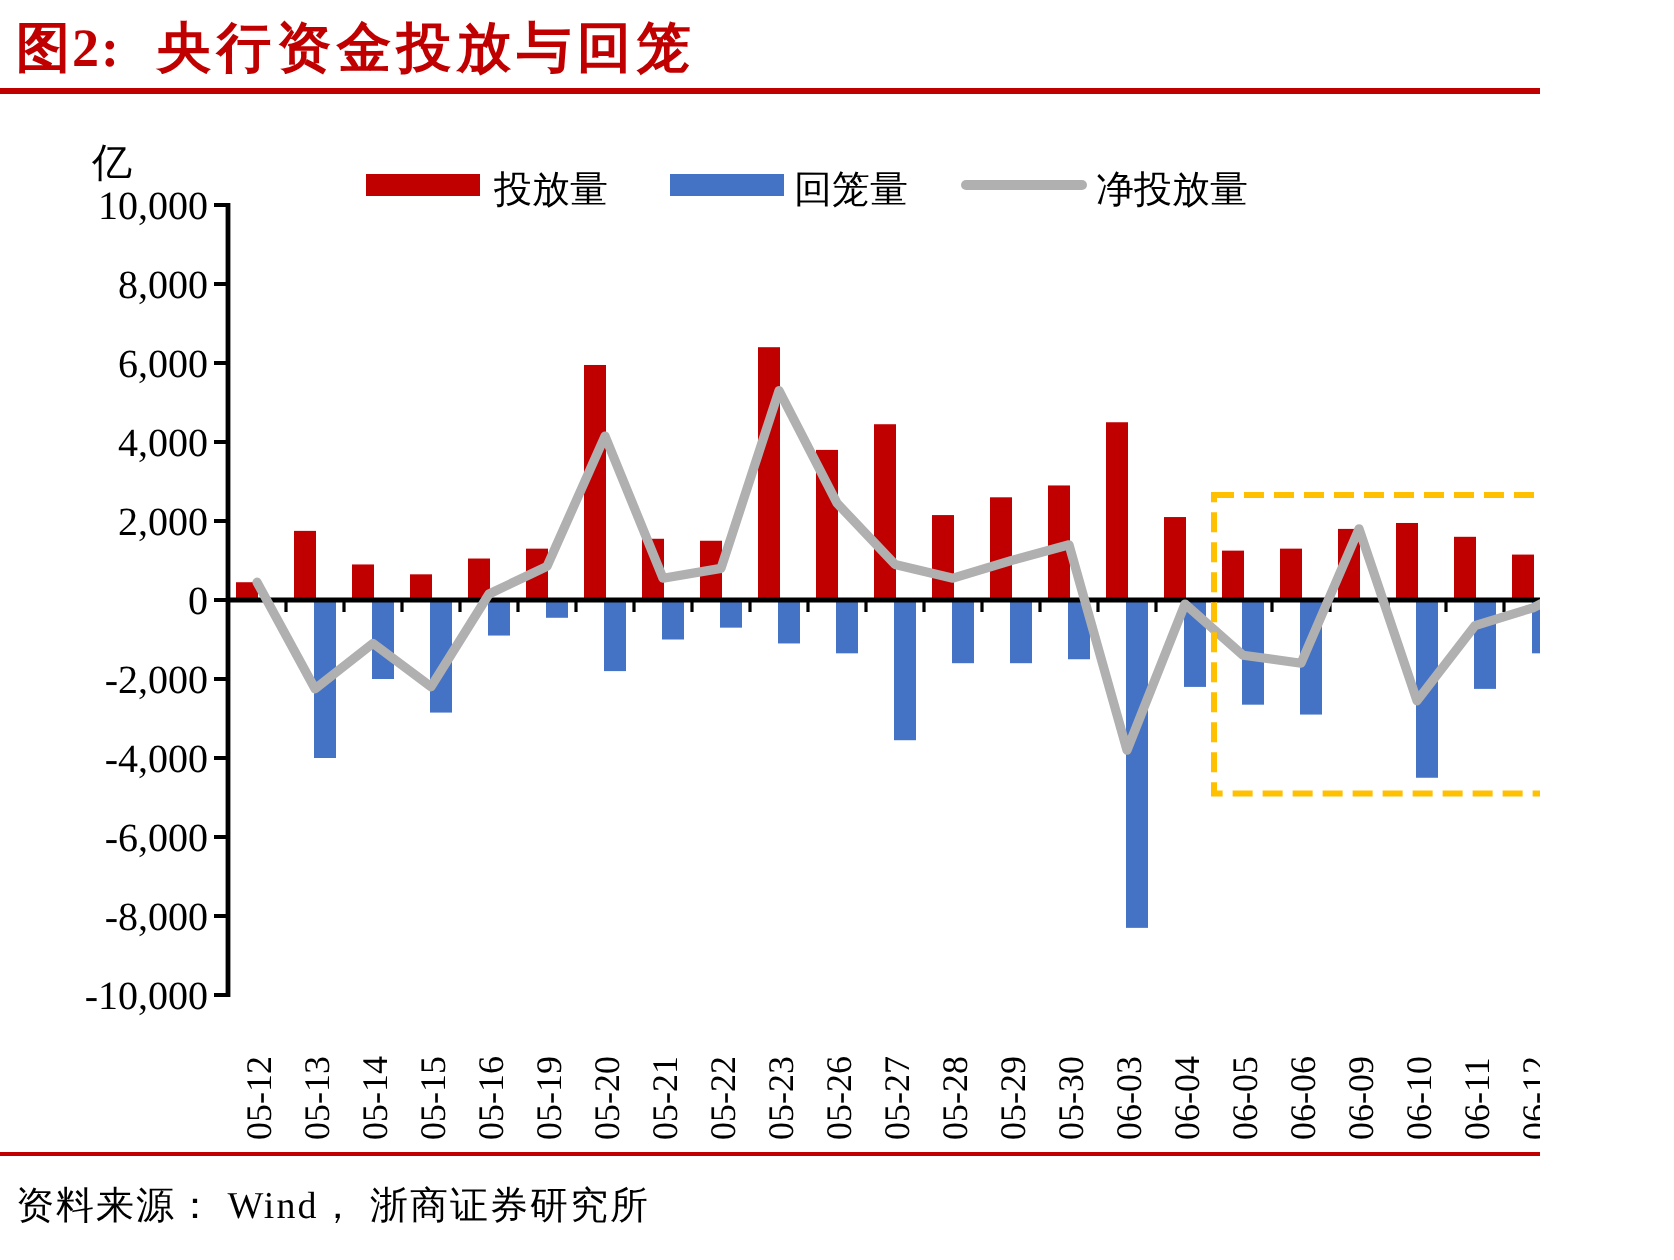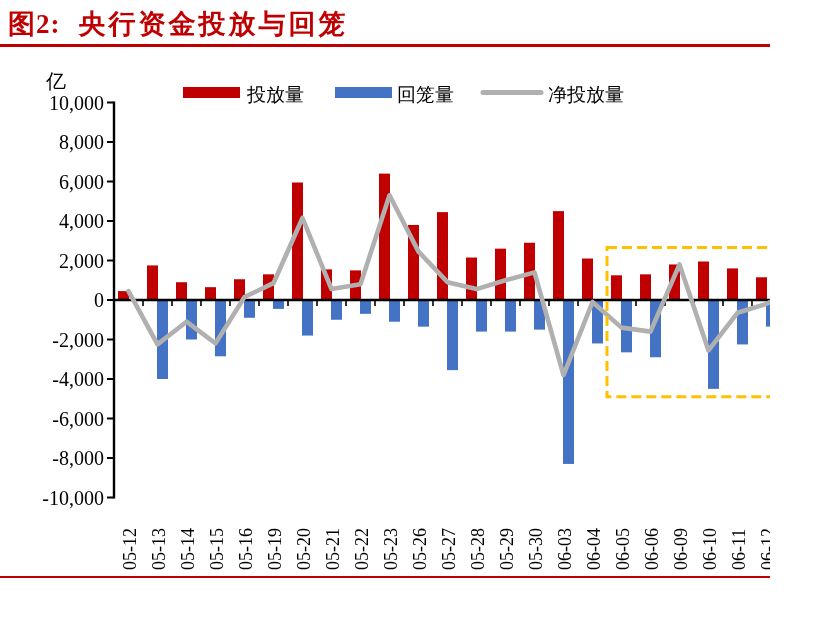--- a/index.html
+++ b/index.html
@@ -158,13 +158,14 @@
         <rect x="183" y="87" width="57" height="11" fill="#c00000"></rect>
         <text x="247" y="101" font-size="19" fill="#000000">投放量</text>
         <rect x="335" y="87" width="57" height="11" fill="#4472c4"></rect>
         <text x="397" y="101" font-size="19" fill="#000000">回笼量</text>
         <line x1="483" y1="92.5" x2="541" y2="92.5" stroke="#b0b0b0" stroke-width="5" stroke-linecap="round"></line>
         <text x="548" y="101" font-size="19" fill="#000000">净投放量</text>
       </g>
     </svg>
 
   <div class="rule-bottom"></div>
+  <div class="source-note">资料来源： Wind， 浙商证券研究所</div>
 </div>
 
 </body></html>

